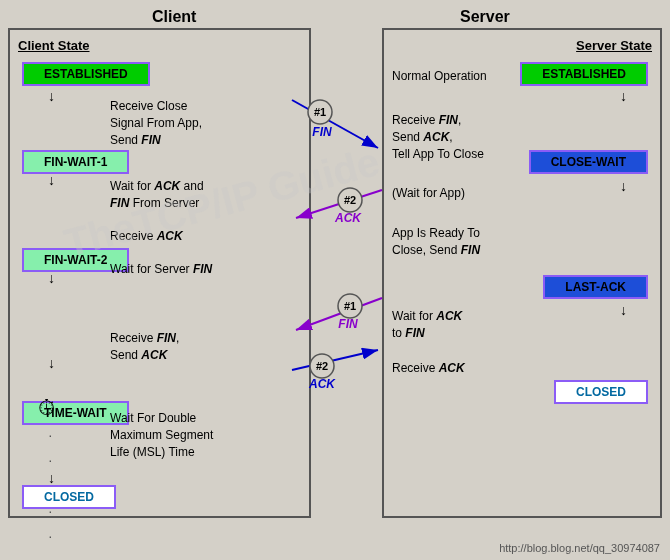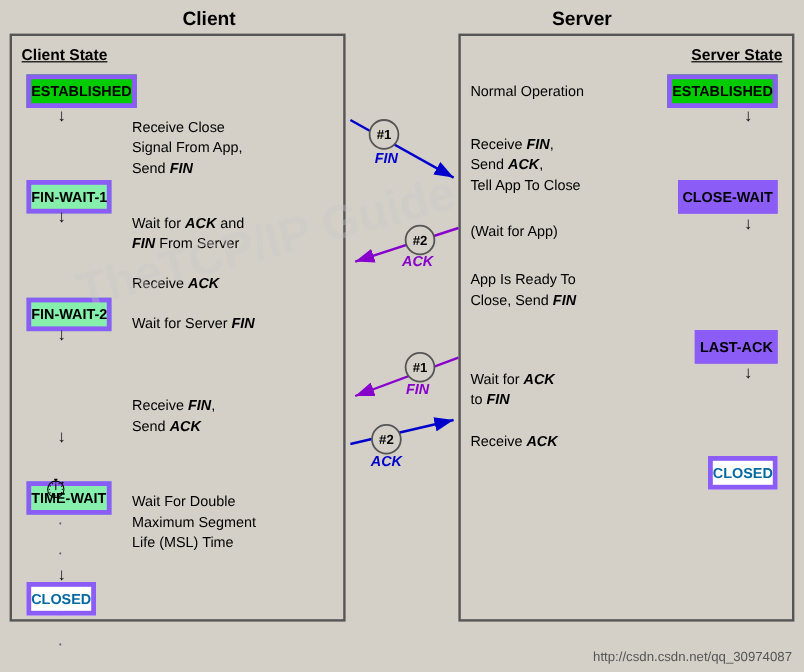--- a/index.html
+++ b/index.html
@@ -29,21 +29,21 @@
       font-size: 16px;
       font-weight: bold;
       color: #000;
     }
 
     
     .client-panel {
       position: absolute;
       top: 28px;
       left: 8px;
-      width: 280px;
+      width: 303px;
       height: 490px;
       background: #d4d0c8;
       border: 2px solid #555;
     }
 
     
     .server-panel {
       position: absolute;
       top: 28px;
       left: 382px;
@@ -56,35 +56,35 @@
     .section-title {
       font-weight: bold;
       text-decoration: underline;
       font-size: 13px;
       color: #000;
     }
 
     
     .state-box {
       display: inline-block;
-      padding: 3px 0;
+      padding: 3px 20px;
       font-size: 12px;
       font-weight: bold;
-      border: 4px solid #8b5cf6;
+      border: 2px solid #8b5cf6;
     }
     .state-green {
       background: #00cc00;
       color: #000;
     }
     .state-orange {
       background: #86efac;
       color: #000;
     }
     .state-pink {
-      background: #8b5cf6;
+      background: #1d4ed8;
       color: #000;
     }
     .state-white {
       background: #ffffff;
       color: #0369a1;
     }
 
     
     .arrows-svg {
       position: absolute;
@@ -291,13 +291,13 @@
   <line x1="292" y1="370" x2="378" y2="350" stroke="#0000cc" stroke-width="2" marker-end="url(#arrowhead-blue2)"></line>
 
   <circle cx="322" cy="366" r="12" fill="#d4d0c8" stroke="#555" stroke-width="1.5"></circle>
   <text x="322" y="370" text-anchor="middle" font-size="11" font-weight="bold" fill="#000">#2</text>
 
   <text x="322" y="388" text-anchor="middle" font-size="12" font-style="italic" font-weight="bold" fill="#0000cc">ACK</text>
 </svg>
 
 <div class="watermark">TheTCP/IP Guide</div>
 
-<div class="url-text">http://csdn.csdn.net/qq_30974087</div>
+<div class="url-text">http://blog.blog.net/qq_30974087</div>
 
 </body></html>

